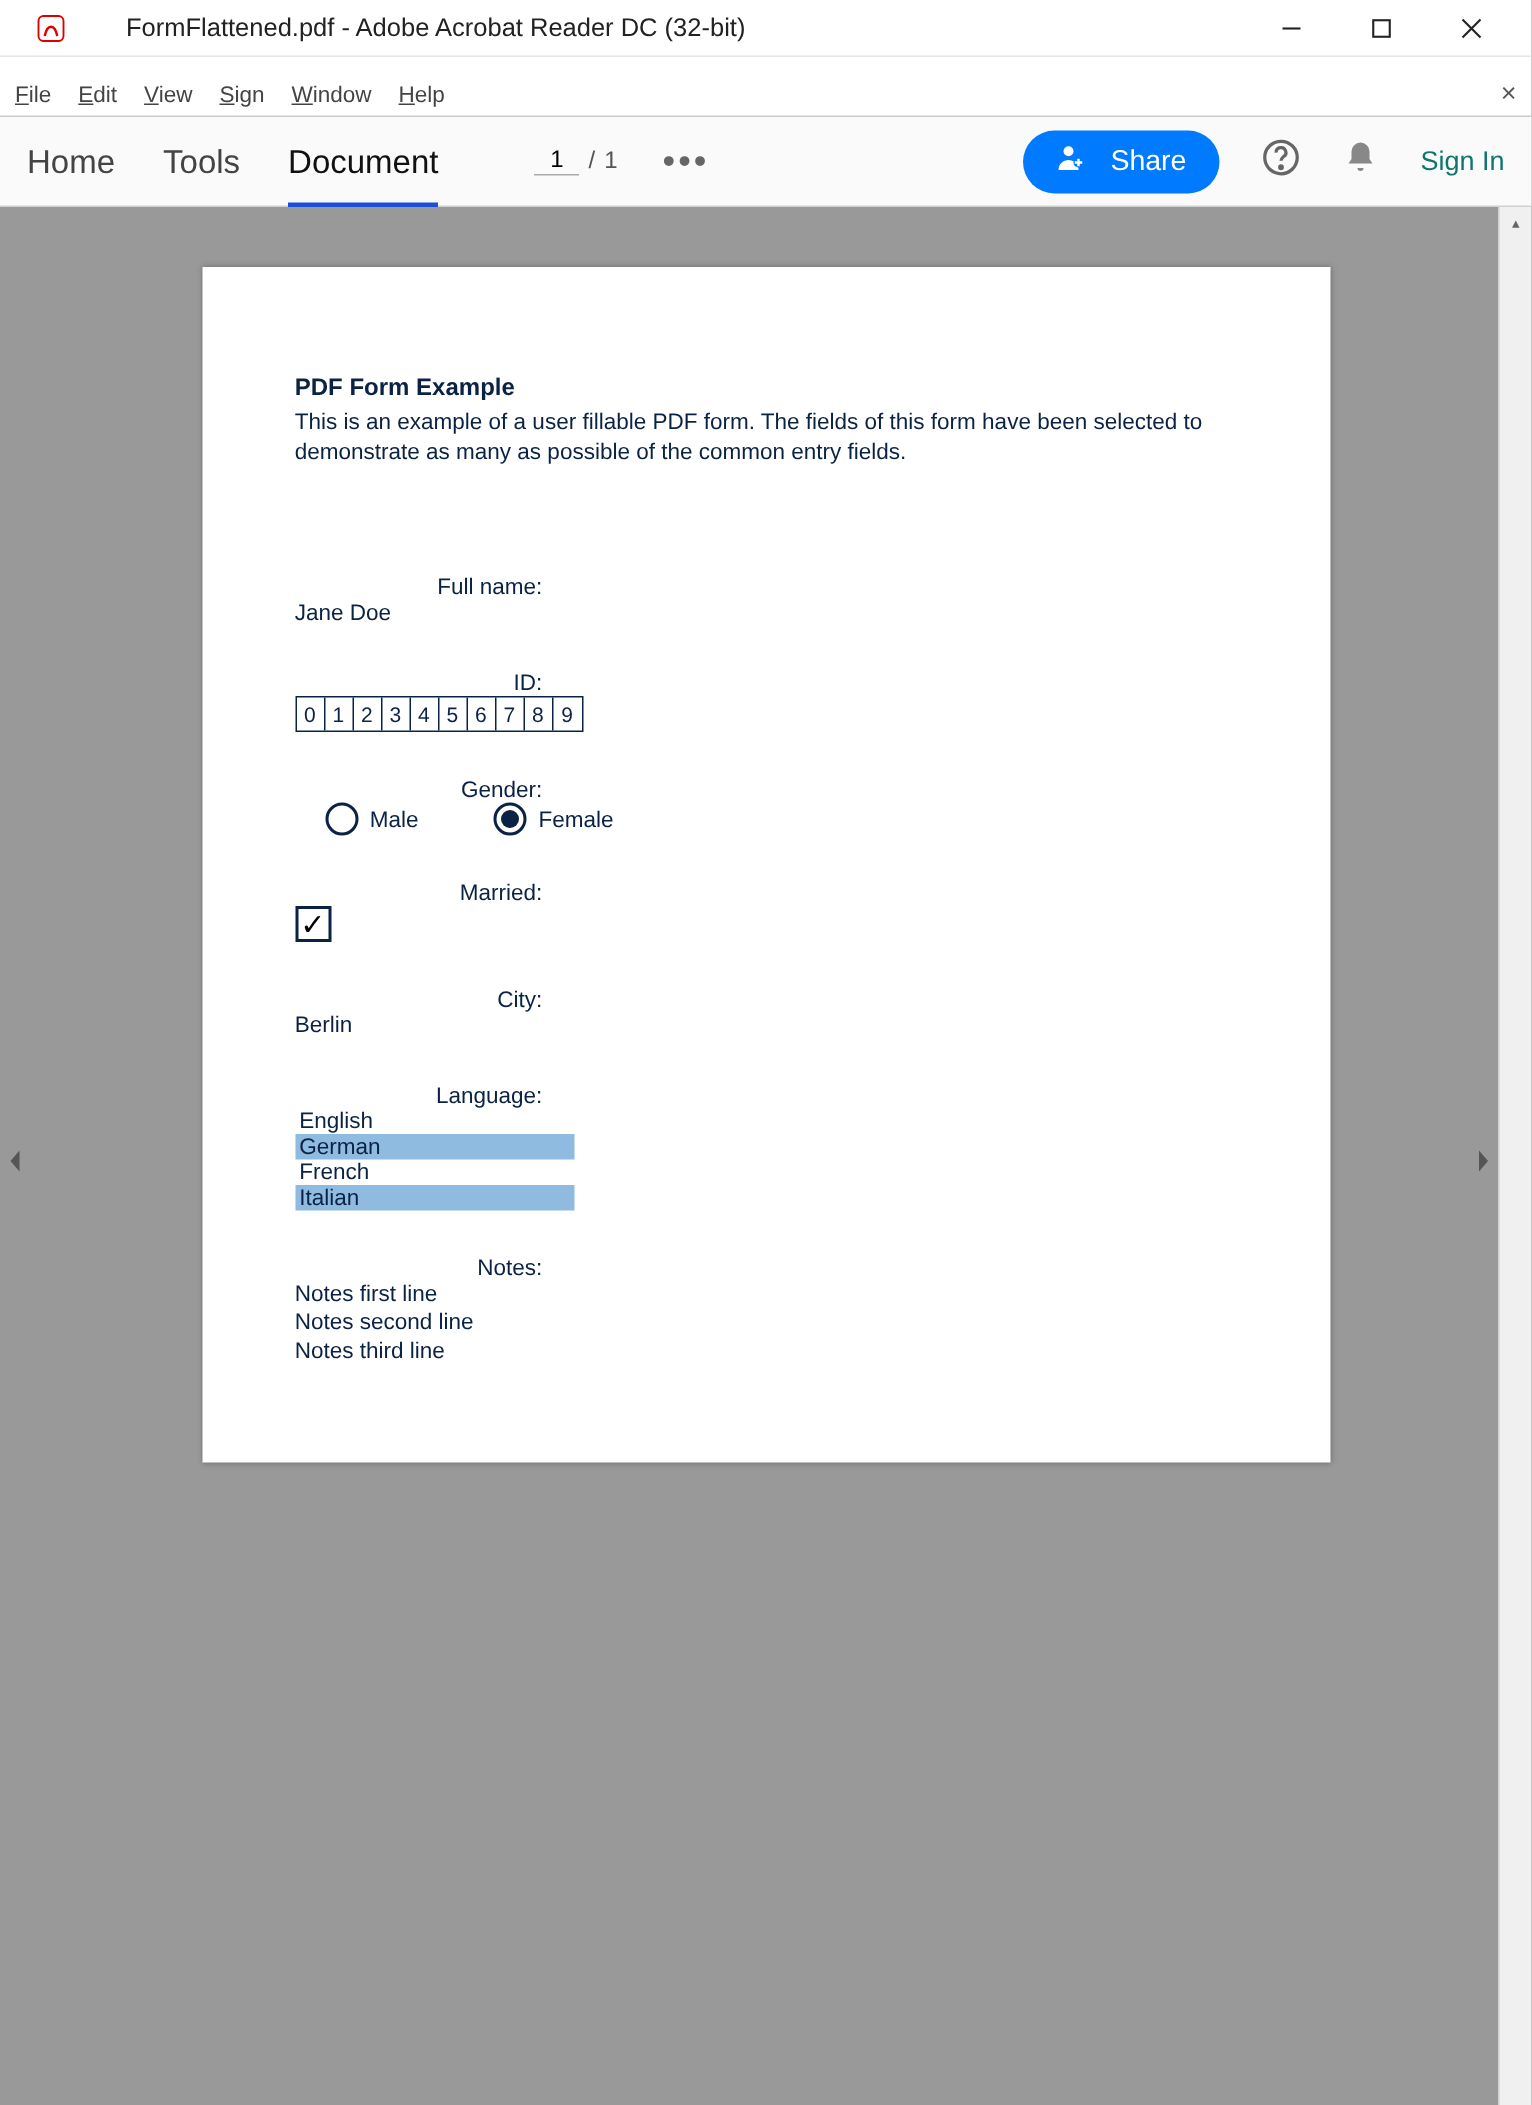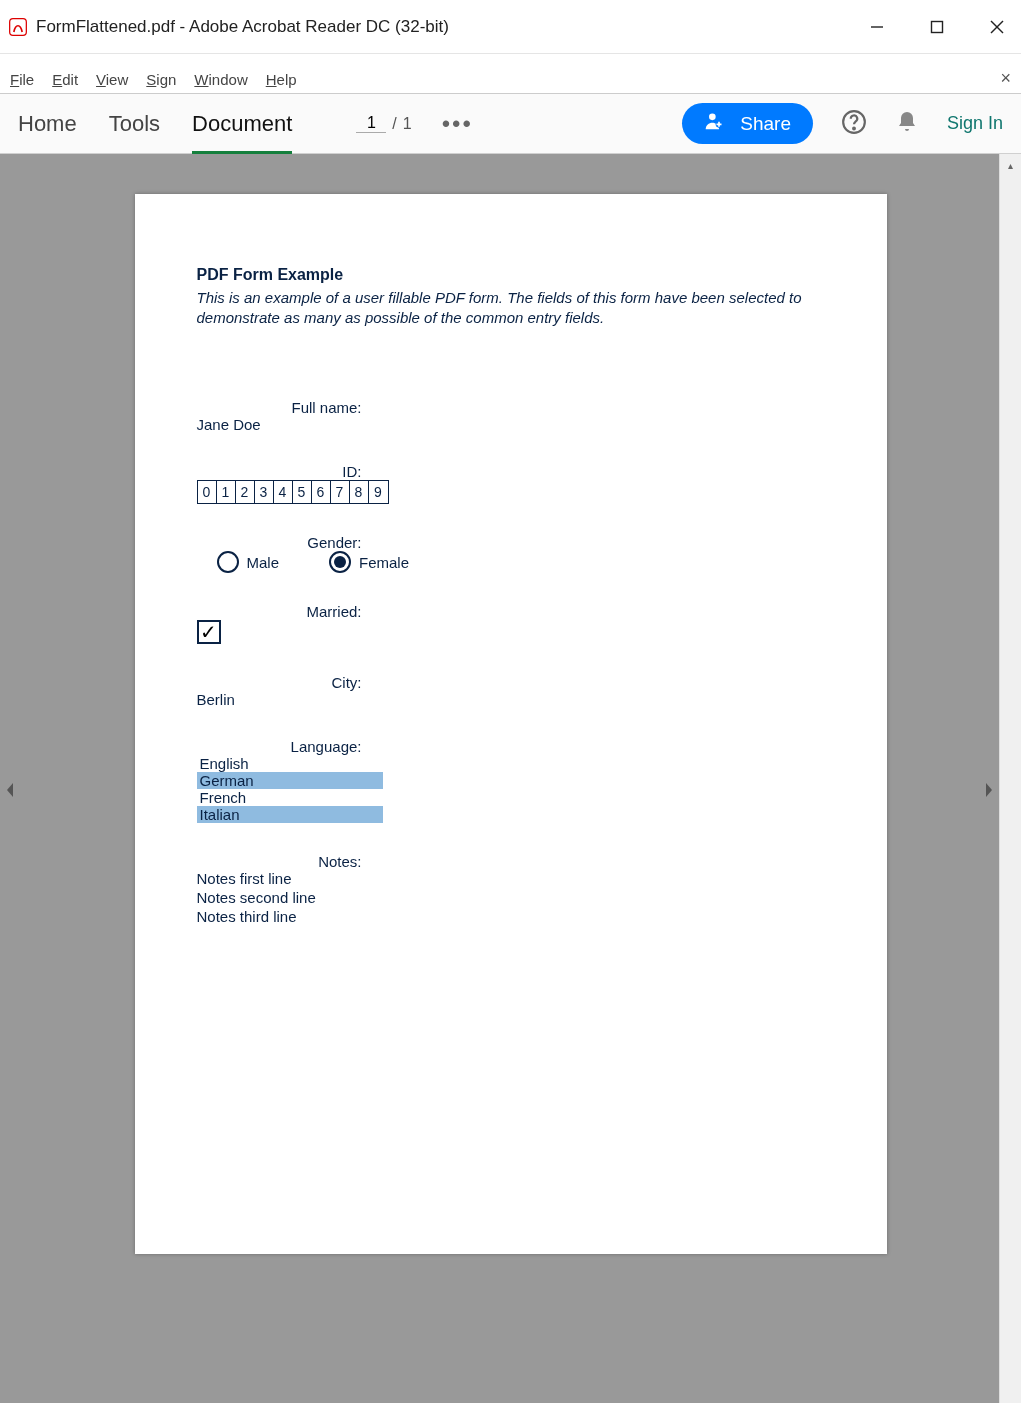--- a/index.html
+++ b/index.html
@@ -1,56 +1,56 @@
 <!DOCTYPE html>
 <html><head>
 <meta charset="utf-8">
 <style>
   * { box-sizing: border-box; margin: 0; padding: 0; }
   body { font-family: "Segoe UI", Arial, sans-serif; background: #fff; color: #333; width: 1021px; }
   
   
-  .titlebar { height: 54px; display: flex; align-items: center; padding: 0 8px; border-bottom: 1px solid #e5e5e5; }
+  .titlebar { height: 38px; display: flex; align-items: center; padding: 0 24px; border-bottom: 1px solid #e5e5e5; gap: 32px; }
   .titlebar .app-icon { width: 20px; height: 20px; margin-right: 8px; }
   .titlebar .title-text { font-size: 17px; color: #222; flex: 0 0 auto; }
   .titlebar .spacer { flex: 1; }
   .win-controls { display: flex; gap: 40px; align-items: center; padding-right: 6px; }
   .win-btn { width: 20px; height: 20px; display: flex; align-items: center; justify-content: center; }
 
   
   .menubar { height: 28px; display: flex; align-items: center; padding: 0 10px; gap: 18px; font-size: 15px; color: #444; position: relative; margin-top: 12px; }
   .menubar span.menu-item { cursor: default; }
   .menubar span.menu-item .ul { text-decoration: underline; }
   .menubar .docclose { position: absolute; right: 10px; top: 2px; font-size: 18px; color: #555; }
   .menubar-border { border-bottom: 1px solid #ccc; }
 
   
   .toolbar { height: 60px; display: flex; align-items: center; padding: 0 18px; border-bottom: 1px solid #d0d0d0; background: #fafafa; }
   .toolbar .nav-item { font-size: 22px; color: #444; margin-right: 32px; cursor: default; }
   .toolbar .nav-item.active { color: #111; }
-  .active-underline { border-bottom: 3px solid #15803d; padding-bottom: 14px; margin-bottom: -17px; }
+  .active-underline { border-bottom: 3px solid #1d4ed8; padding-bottom: 14px; margin-bottom: -17px; }
   .toolbar .page-group { display: flex; align-items: center; margin-left: 32px; font-size: 16px; color: #555; }
   .page-input { width: 30px; text-align: center; border: none; border-bottom: 1px solid #aaa; font-size: 16px; background: transparent; margin-right: 6px; }
   .dots { margin-left: 30px; letter-spacing: 2px; font-size: 24px; color: #666; }
   .toolbar .spacer { flex: 1; }
   .share-btn { background: #007aff; color: #fff; border-radius: 22px; padding: 8px 22px; font-size: 19px; display: flex; align-items: center; gap: 16px; }
   .right-icons { display: flex; align-items: center; gap: 28px; margin-left: 28px; }
   .signin { font-size: 18px; color: #0f766e; margin-left: 28px; }
 
   
   .viewport { background: #999; height: 1271px; position: relative; overflow: hidden; }
   .vscroll { position: absolute; right: 0; top: 0; width: 22px; height: 100%; background: #f0f0f0; border-left: 1px solid #ddd; }
   .vscroll .upbtn, .vscroll .downbtn { height: 22px; display: flex; align-items: center; justify-content: center; font-size: 10px; color: #666; }
   .nav-arrow { position: absolute; top: 50%; transform: translateY(-50%); width: 20px; height: 60px; display: flex; align-items: center; justify-content: center; color: #444; }
   .nav-arrow.left { left: 0; }
   .nav-arrow.right { right: 22px; }
 
-  .page { background: #fff; width: 752px; margin: 40px auto 0; height: 1060px; padding: 72px 62px 40px 62px; box-shadow: 0 0 4px rgba(0,0,0,0.3); font-family: Arial, Helvetica, sans-serif; color: #0a2244; }
+  .page { background: #fff; width: 752px; margin: 40px auto 0; height: 797px; padding: 72px 62px 40px 62px; box-shadow: 0 0 4px rgba(0,0,0,0.3); font-family: Arial, Helvetica, sans-serif; color: #0a2244; }
   .form-title { font-size: 16px; font-weight: bold; margin-bottom: 4px; }
-  .form-desc { font-size: 15px; line-height: 1.3; font-style: italic; }
+  .form-desc { font-size: 15px; line-height: 1.3; }
 
   .form-rows { margin-top: 72px; }
   .row { display: flex; margin-bottom: 30px; font-size: 15px; flex-direction: column; }
   .row .lbl { width: 175px; text-align: right; padding-right: 10px; }
   .row .val { flex: 1; }
 
   .id-cells { display: flex; border: 1px solid #0a2244; width: max-content; }
   .id-cell { border-right: 1px solid #0a2244; width: 19px; height: 22px; display: flex; align-items: center; justify-content: center; font-size: 14px; }
   .id-cell:last-child { border-right: none; }
 

